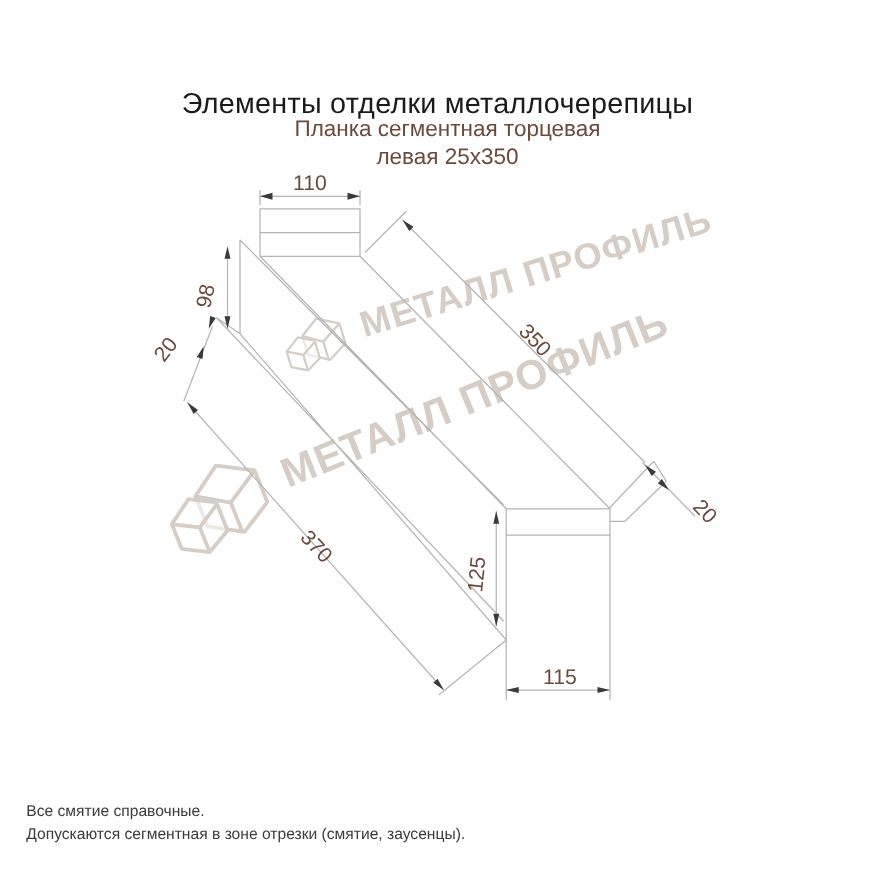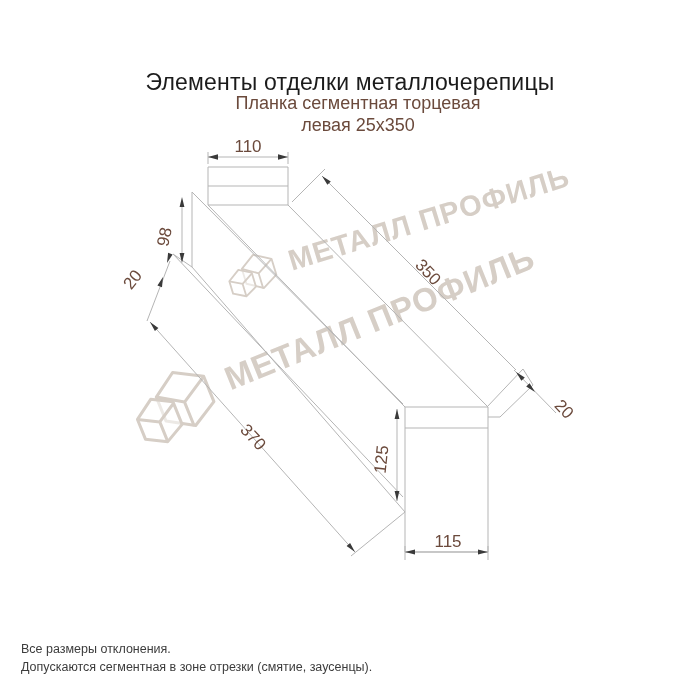--- a/index.html
+++ b/index.html
@@ -110,17 +110,17 @@
   </svg>
 
   <div class="page-title">Элементы отделки металлочерепицы</div>
 
   <div class="product-name">
     <div>Планка сегментная торцевая</div>
     <div>левая 25х350</div>
   </div>
 
   <div class="footer-notes">
-    <div>Все размеры отклонения.</div>
+    <div>Все смятие справочные.</div>
     <div>Допускаются сегментная в зоне отрезки (смятие, заусенцы).</div>
   </div>
 
 </div>
 
 </body></html>

